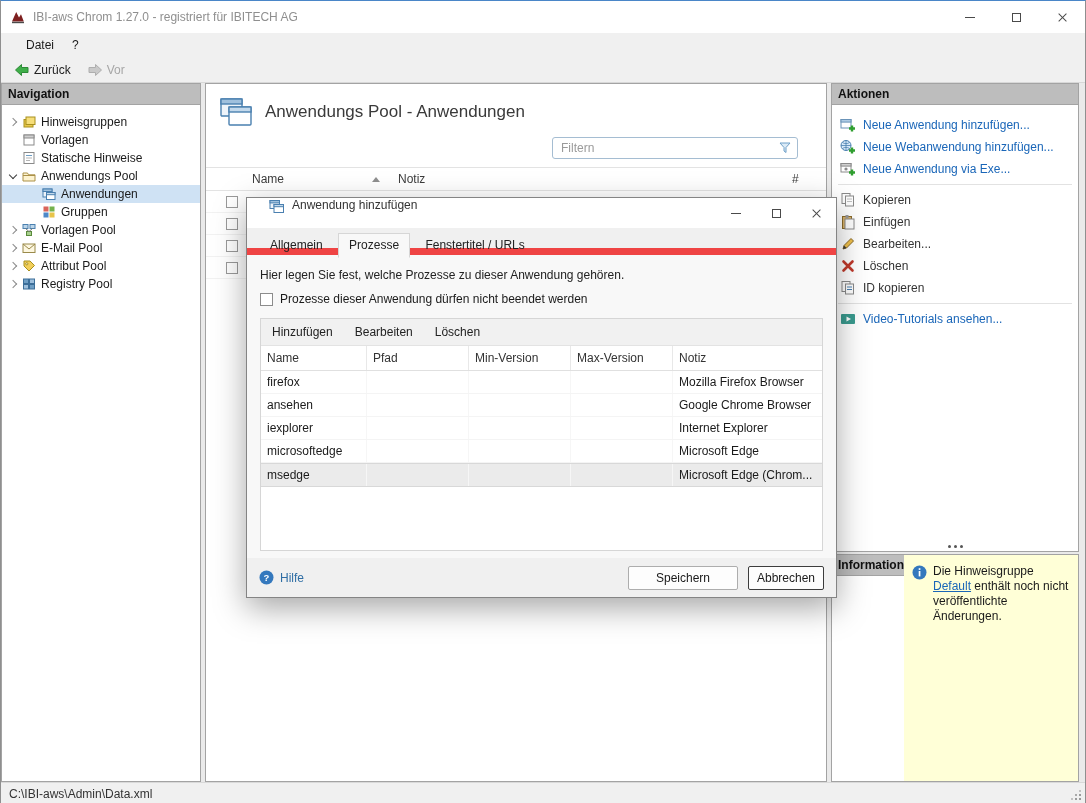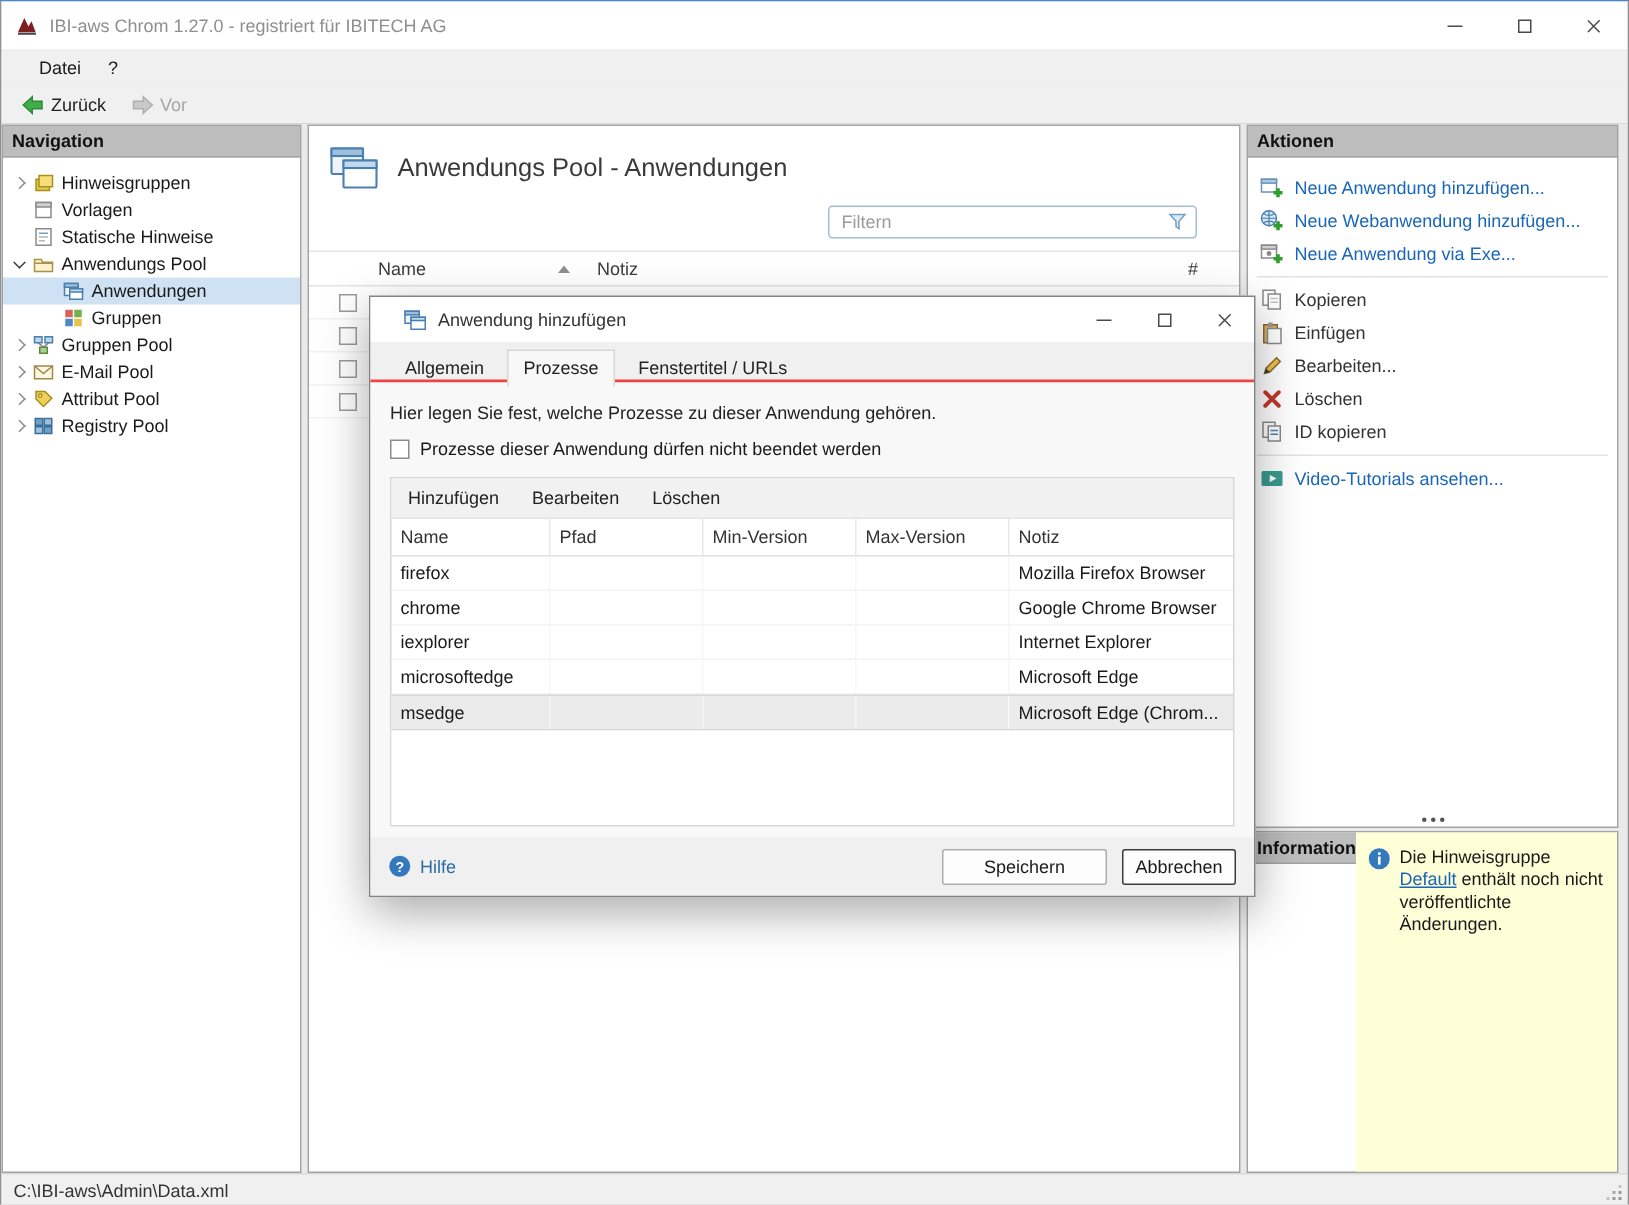--- a/index.html
+++ b/index.html
@@ -90,25 +90,25 @@
 
   
   .statusbar { height:22px; background:#f0f0f0; border-top:1px solid #d9d9d9; display:flex; align-items:center; padding-left:8px; color:#333; position:relative; }
   .grip { position:absolute; right:4px; bottom:4px; width:10px; height:10px; }
   .grip::before { content:""; position:absolute; right:0; bottom:0; width:2px; height:2px; background:#9a9a9a;
                   box-shadow:-4px 0 #9a9a9a, 0 -4px #9a9a9a, -8px 0 #c2c2c2, 0 -8px #c2c2c2, -4px -4px #aaa; }
 
   
   .dialog { position:absolute; left:245px; top:196px; width:591px; height:401px; background:#f0f0f0;
             border:1px solid #848484; box-shadow:0 10px 30px rgba(0,0,0,0.35); z-index:10; display:flex; flex-direction:column; }
-  .dlg-titlebar { height:30px; background:#ffffff; display:flex; align-items:center; padding-left:22px; }
+  .dlg-titlebar { height:30px; background:#ffffff; display:flex; padding-left:22px; }
   .dlg-title { margin-left:7px; color:#333; }
   .dlg-controls { margin-left:auto; display:flex; height:30px; }
   .dc-btn { width:40px; height:30px; display:flex; align-items:center; justify-content:center; cursor:default; }
-  .dlg-tabs { height:27px; padding:4px 0 0 12px; background:#f0f0f0; border-bottom:2px solid #ef4444; }
+  .dlg-tabs { height:27px; padding:4px 0 0 12px; background:#f0f0f0; border-bottom:7px solid #ef4444; }
   .tab { display:inline-block; padding:4px 10px 5px; margin-right:1px; position:relative; top:1px; border:1px solid transparent; color:#222; cursor:default; }
   .tab.active { background:#f8f8f8; border-color:#d6d6d6; border-bottom-color:#f8f8f8; }
   .dlg-page { flex:1; background:#f8f8f8; padding:13px 13px 0 13px; overflow:hidden; }
   .dlg-desc { color:#222; }
   .dlg-checkrow { display:flex; align-items:center; gap:7px; margin-top:10px; cursor:default; }
   .checkbox { width:13px; height:13px; border:1px solid #8c8c8c; background:#fff; flex:0 0 13px; }
   .proc-table { margin-top:12px; border:1px solid #d6d6d6; background:#fff; height:233px; display:flex; flex-direction:column; }
   .proc-toolbar { height:27px; background:#f1f1f1; border-bottom:1px solid #e3e3e3; display:flex; align-items:center; }
   .ptb { background:transparent; border:none; font-family:inherit; font-size:12px; color:#222; padding:5px 11px; cursor:default; }
   .proc-head { display:flex; border-bottom:1px solid #e0e0e0; }
@@ -254,21 +254,21 @@
         <div class="nav-item">
           <span class="chev"></span>
           <span class="nico">
               <svg width="14" height="14">
                 <rect x="1" y="1.5" width="5" height="4" fill="#bcd6ea" stroke="#4a80b0"></rect>
                 <rect x="8" y="1.5" width="5" height="4" fill="#bcd6ea" stroke="#4a80b0"></rect>
                 <rect x="4.5" y="8.5" width="5" height="4" fill="#a9d18e" stroke="#5a8a3c"></rect>
                 <path d="M3.5 5.5 L7 8.5 M10.5 5.5 L7 8.5" stroke="#7a7a7a"></path>
               </svg>
             </span>
-          <span class="nlabel">Gruppen Pool</span>
+          <span class="nlabel">Vorlagen Pool</span>
         </div>
 
         <div class="nav-item">
           <span class="chev"></span>
           <span class="nico">
               <svg width="14" height="14">
                 <rect x="1" y="3" width="12" height="8.5" fill="#fdf7e0" stroke="#9a8a4a"></rect>
                 <path d="M1 3 L7 8 L13 3" fill="none" stroke="#9a8a4a"></path>
               </svg>
             </span>
@@ -535,21 +535,21 @@
         </div>
 
         <div class="proc-row">
           <span class="pc c1">firefox</span>
           <span class="pc c2"></span>
           <span class="pc c3"></span>
           <span class="pc c4"></span>
           <span class="pc c5">Mozilla Firefox Browser</span>
         </div>
         <div class="proc-row">
-          <span class="pc c1">chrome</span>
+          <span class="pc c1">ansehen</span>
           <span class="pc c2"></span>
           <span class="pc c3"></span>
           <span class="pc c4"></span>
           <span class="pc c5">Google Chrome Browser</span>
         </div>
         <div class="proc-row">
           <span class="pc c1">iexplorer</span>
           <span class="pc c2"></span>
           <span class="pc c3"></span>
           <span class="pc c4"></span>

